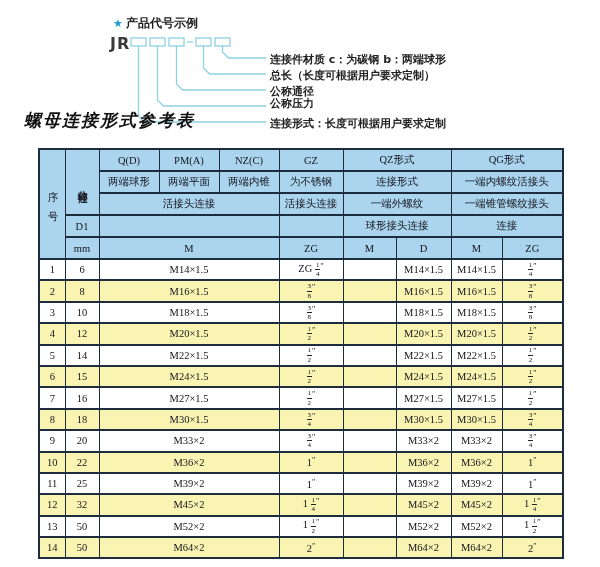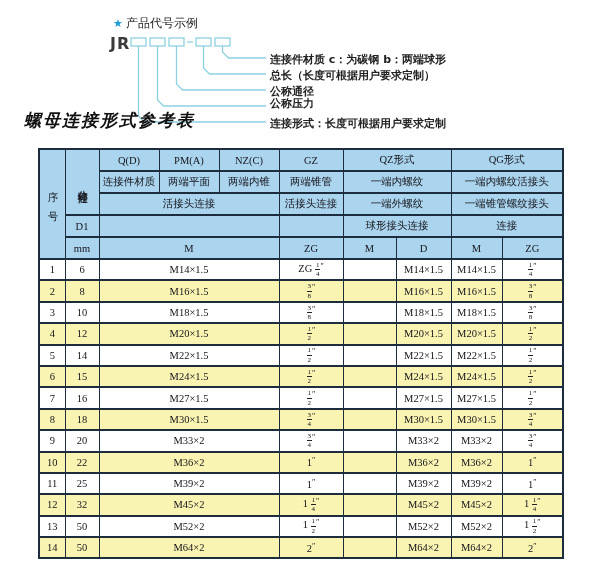--- a/index.html
+++ b/index.html
@@ -3,21 +3,21 @@
 <meta charset="utf-8">
 <style>
   :root{
     --header-bg:#abd5ee; --row-alt-bg:#faf4b2; --border:#1e2d3d;
     --leader-line:#8ed2e2; --star:#1f9cd8; --text:#1c1c1c;
   }
   html,body{margin:0;padding:0;}
   body{width:600px;height:567px;background:#ffffff;position:relative;overflow:hidden;
        font-family:"DejaVu Sans",sans-serif;color:var(--text);}
   .diagram-svg{position:absolute;left:0;top:0;}
-  .dtitle{position:absolute;left:113px;top:15px;font-size:12px;font-weight:normal;white-space:nowrap;}
+  .dtitle{position:absolute;left:113px;top:15px;font-size:12px;font-weight:bold;white-space:nowrap;}
   .star{color:var(--star);font-size:11px;margin-right:3px;}
   .jr{position:absolute;left:110px;top:34px;font-size:16px;font-weight:bold;color:#3a3a3a;letter-spacing:1px;}
   .dlabel{position:absolute;left:270px;font-size:11px;font-weight:bold;color:#222;white-space:nowrap;}
   .l0{top:52px}.l1{top:68px}.l2{top:84px}.l3{top:96px}.l4{top:116px}
   .ttitle{position:absolute;left:24px;top:109px;font-size:17px;font-weight:bold;font-style:italic;
           font-family:"DejaVu Serif",serif;letter-spacing:2px;color:#101010;white-space:nowrap;}
   table.ref{position:absolute;left:38px;top:148px;width:524px;border-collapse:collapse;table-layout:fixed;
             border:2px solid var(--border);font-family:"Liberation Serif","DejaVu Serif",serif;}
   th,td{border:1px solid var(--border);border-top-width:2px;border-bottom-width:2px;
         padding:0;text-align:center;vertical-align:middle;font-weight:normal;
@@ -86,25 +86,25 @@
         <th rowspan="5"><span class="vert vseq">序号</span></th>
         <th rowspan="3"><span class="vert vdn">公称通径</span></th>
         <th>Q(D)</th>
         <th>PM(A)</th>
         <th>NZ(C)</th>
         <th>GZ</th>
         <th colspan="2">QZ形式</th>
         <th colspan="2">QG形式</th>
       </tr>
       <tr>
-        <th>连接件材质</th>
+        <th>两端球形</th>
         <th>两端平面</th>
         <th>两端内锥</th>
-        <th>两端锥管</th>
-        <th colspan="2">一端内螺纹</th>
+        <th>为不锈钢</th>
+        <th colspan="2">连接形式</th>
         <th colspan="2">一端内螺纹活接头</th>
       </tr>
       <tr>
         <th colspan="3">活接头连接</th>
         <th>活接头连接</th>
         <th colspan="2">一端外螺纹</th>
         <th colspan="2">一端锥管螺纹接头</th>
       </tr>
       <tr>
         <th>D1</th>

